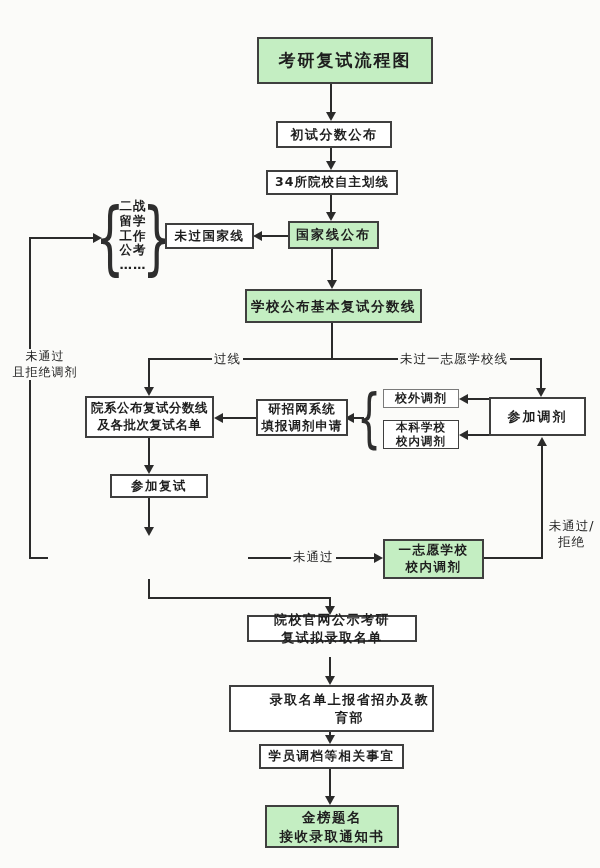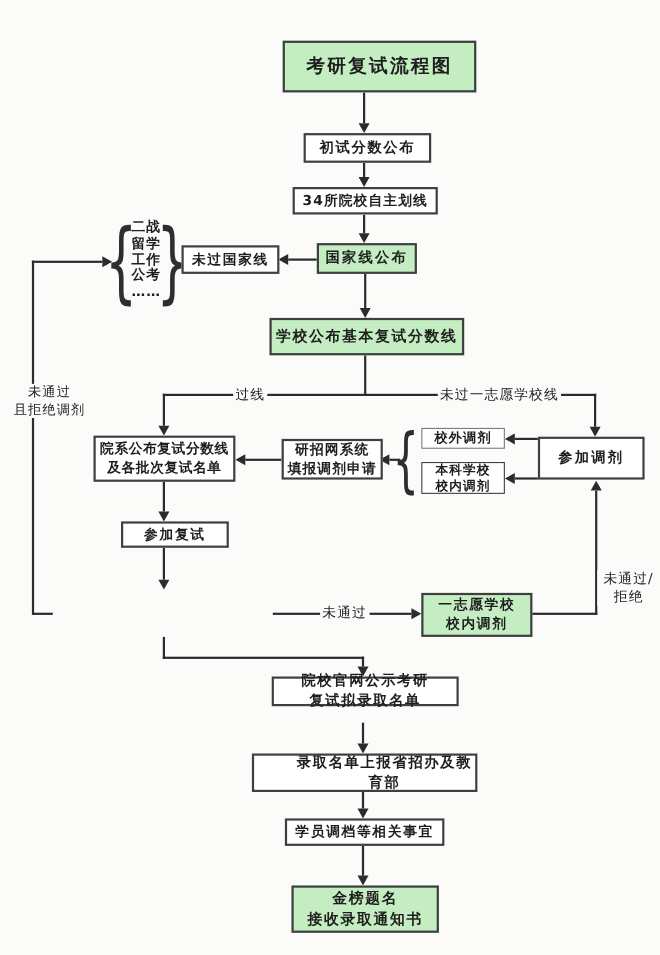--- a/index.html
+++ b/index.html
@@ -150,21 +150,21 @@
 
   <div class="node" style="left:110px;top:474px;width:98px;height:24px;font-size:12.5px;">参加复试</div>
 
 
   <div class="node green" style="left:383px;top:539px;width:101px;height:40px;font-size:12.5px;">一志愿学校
 校内调剂</div>
 
   <div class="node" style="left:247px;top:615px;width:170px;height:27px;">院校官网公示考研
 复试拟录取名单</div>
 
-  <div class="node" style="left:229px;top:685px;width:205px;height:35px;padding-left:36px;">录取名单上报省招办及教育部</div>
+  <div class="node" style="left:229px;top:685px;width:205px;height:47px;padding-left:36px;">录取名单上报省招办及教育部</div>
 
   <div class="node" style="left:259px;top:744px;width:145px;height:25px;font-size:12.5px;">学员调档等相关事宜</div>
 
   <div class="node green" style="left:265px;top:805px;width:134px;height:43px;font-size:13.5px;">金榜题名
 接收录取通知书</div>
 
   <div class="elabel" style="left:212px;top:351px;">过线</div>
   <div class="elabel" style="left:386px;top:351px;margin-left:12px;">未过一志愿学校线</div>
   <div class="elabel" style="left:7px;top:349px;width:72px;font-size:12px;">未通过
 且拒绝调剂</div>

